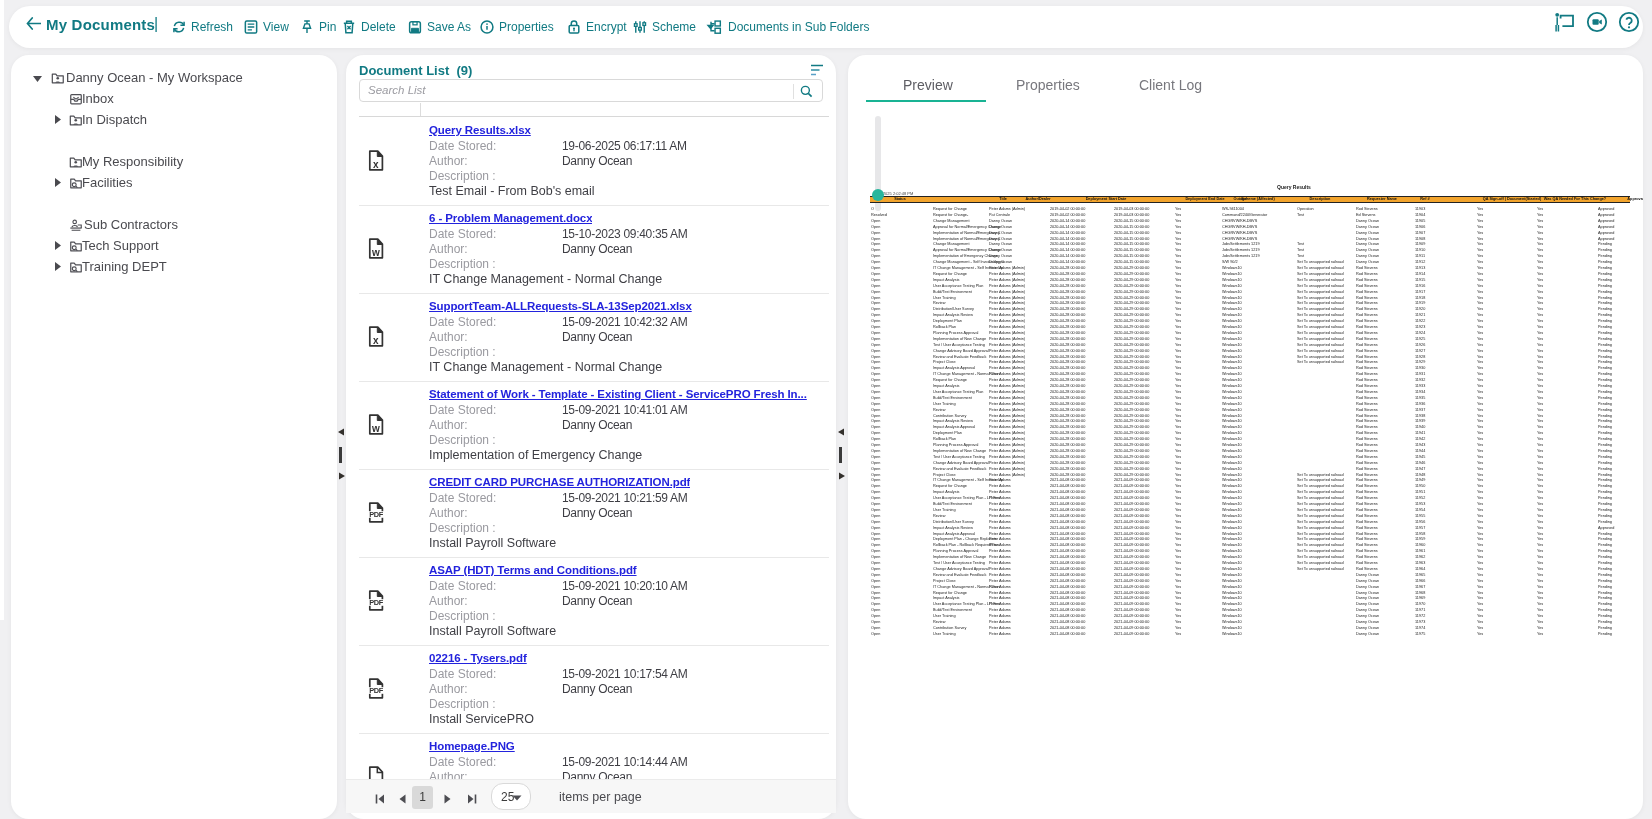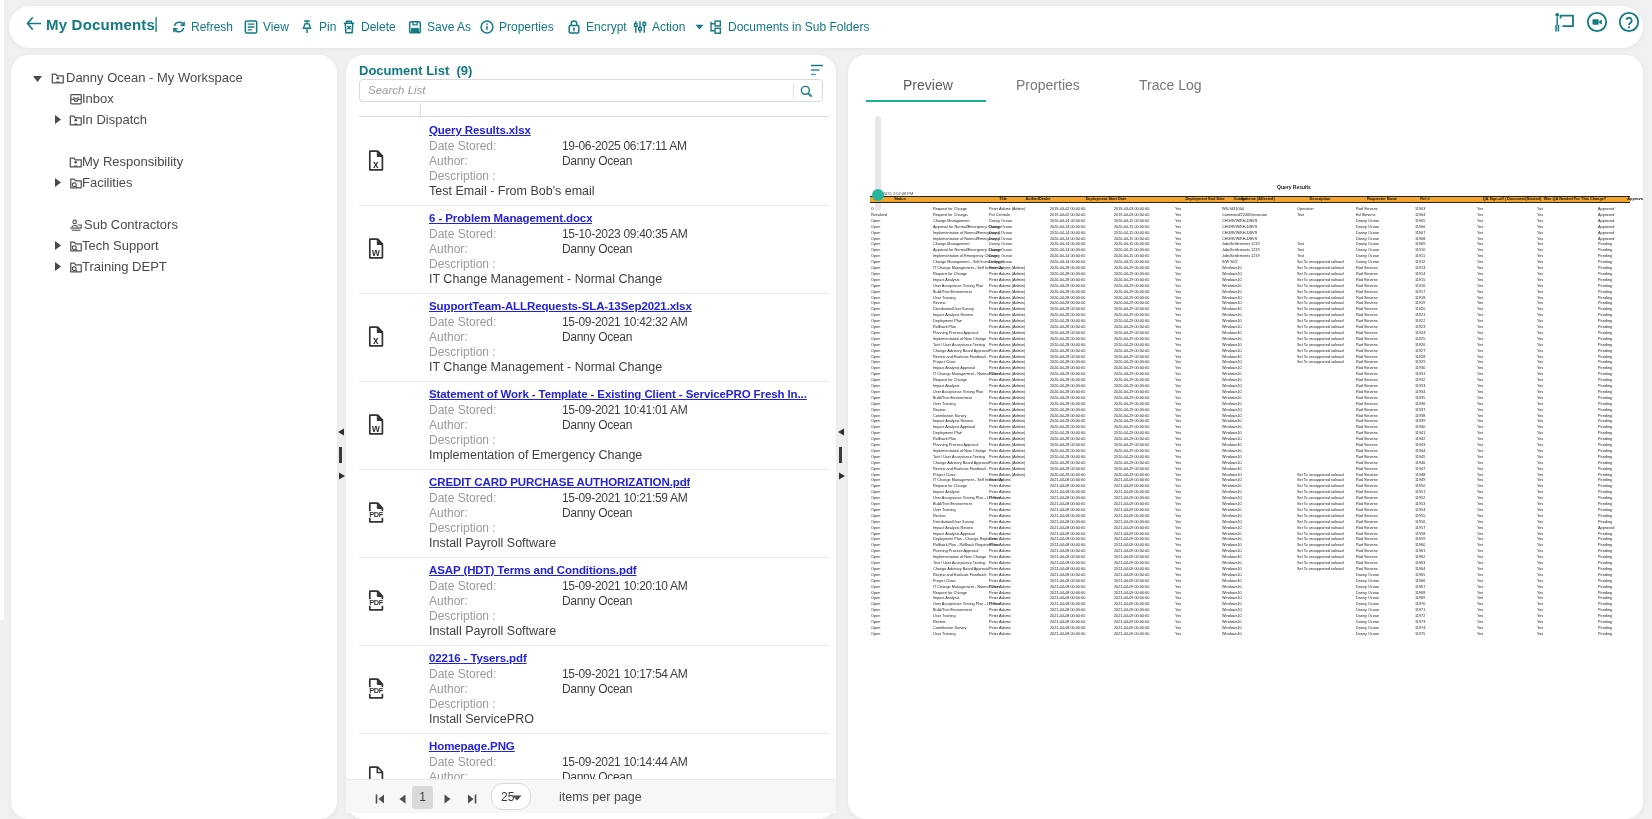--- a/index.html
+++ b/index.html
@@ -79,21 +79,21 @@
     </svg>
     <span>Encrypt</span>
   </div>
 <div class="tbtn" style="left:632px">
     <svg width="16" height="16" viewBox="0 0 17 17" style="flex:none">
       <path d="M4 2.5 v12 M8.5 2.5 v12 M13 2.5 v12" stroke="#117a83" stroke-width="1.5"></path>
       <rect x="2.6" y="5" width="2.8" height="2.8" fill="#fff" stroke="#117a83" stroke-width="1.4"></rect>
       <rect x="7.1" y="9" width="2.8" height="2.8" fill="#fff" stroke="#117a83" stroke-width="1.4"></rect>
       <rect x="11.6" y="4" width="2.8" height="2.8" fill="#fff" stroke="#117a83" stroke-width="1.4"></rect>
     </svg>
-    <span>Action</span>
+    <span>Scheme</span>
     <svg width="9" height="6" viewBox="0 0 9 6" style="margin-left:6px">
       <path d="M0.5 0.8 h8 l-4 4.6 z" fill="#117a83"></path>
     </svg>
   </div>
 <div class="tbtn" style="left:708px">
     <svg width="16" height="16" viewBox="0 0 17 17" style="flex:none">
       <path d="M3.2 3 v9.5 h3.8 M3.2 5 h3.8" fill="none" stroke="#117a83" stroke-width="1.5"></path>
       <rect x="7.5" y="2.2" width="5.6" height="5.2" fill="none" stroke="#117a83" stroke-width="1.5"></rect>
       <rect x="7.5" y="9.9" width="5.6" height="5.2" fill="none" stroke="#117a83" stroke-width="1.5"></rect>
     </svg>
@@ -440,21 +440,21 @@
   </svg>
 <div style="position:absolute;left:839px;top:447px;width:3px;height:16px;background:#3a3a3a"></div>
 <svg style="position:absolute;left:838px;top:472px" width="8" height="8" viewBox="0 0 8 8">
     <path d="M1 0.5 v7 L7 4 z" fill="#33302c"></path>
   </svg>
 
 <div class="panel" style="left:848px;top:55px;width:795px;height:764px"></div>
 <div style="position:absolute;left:848px;top:55px;width:795px;height:764px;overflow:hidden;border-radius:18px">
   <div style="position:absolute;left:55px;top:22px;font-size:14px;color:#5d5d63">Preview</div>
   <div style="position:absolute;left:168px;top:22px;font-size:14px;color:#77777d">Properties</div>
-  <div style="position:absolute;left:291px;top:22px;font-size:14px;color:#77777d">Trace Log</div>
+  <div style="position:absolute;left:291px;top:22px;font-size:14px;color:#77777d">Client Log</div>
   <div style="position:absolute;left:18px;top:45px;width:120px;height:2px;background:#19b394"></div>
   <div style="position:absolute;left:27px;top:61px;width:6px;height:95px;background:#e7e7e9;border-radius:3px"></div>
   <div style="position:absolute;left:24px;top:134px;width:12px;height:12px;background:#28b69c;border-radius:50%;z-index:6"></div>
   <div style="position:absolute;left:26px;top:136px;font-size:4px;color:#444;z-index:2">6/19/2025 2:02:48 PM</div>
   <div style="position:absolute;left:429px;top:129px;font-size:5px;font-weight:bold;color:#222">Query Results</div>
   <div style="position:absolute;left:22px;top:141.2px;width:760px;height:7.2px;background:#f2a42d;border-top:1px solid #222;border-bottom:1px solid #222;z-index:3"></div>
   <div class="phead" style="top:141.5px">
       <i style="left:52px;transform:translateX(-50%)">Status</i>
       <i style="left:155px;transform:translateX(-50%)">Title</i>
       <i style="left:190px;transform:translateX(-50%)">Author/Dealer</i>

